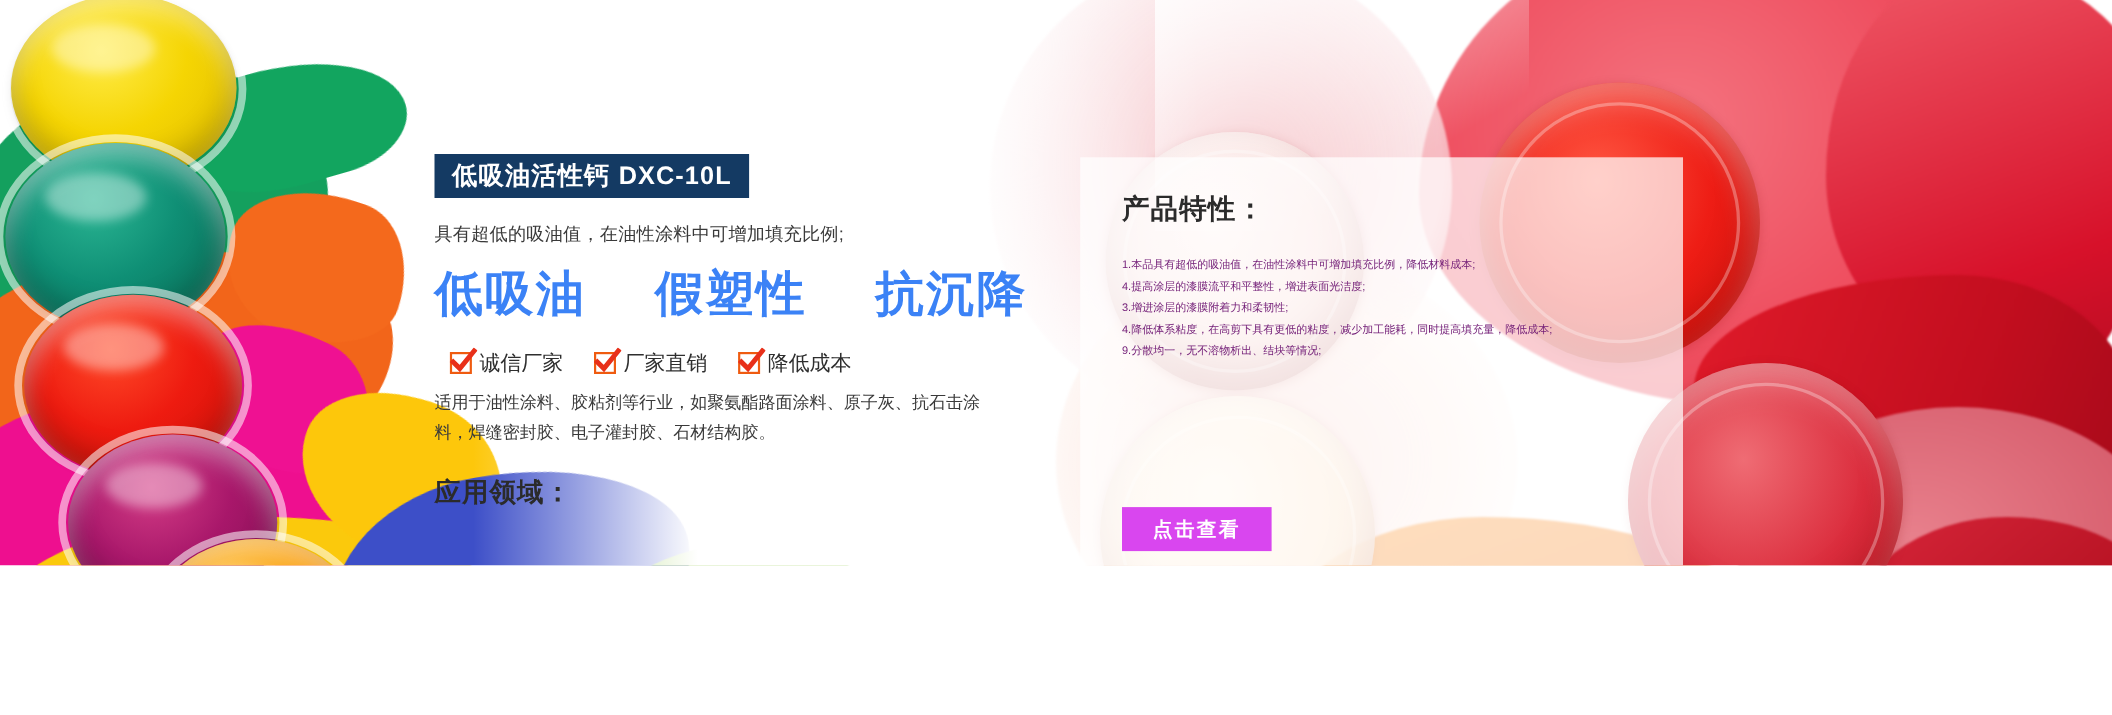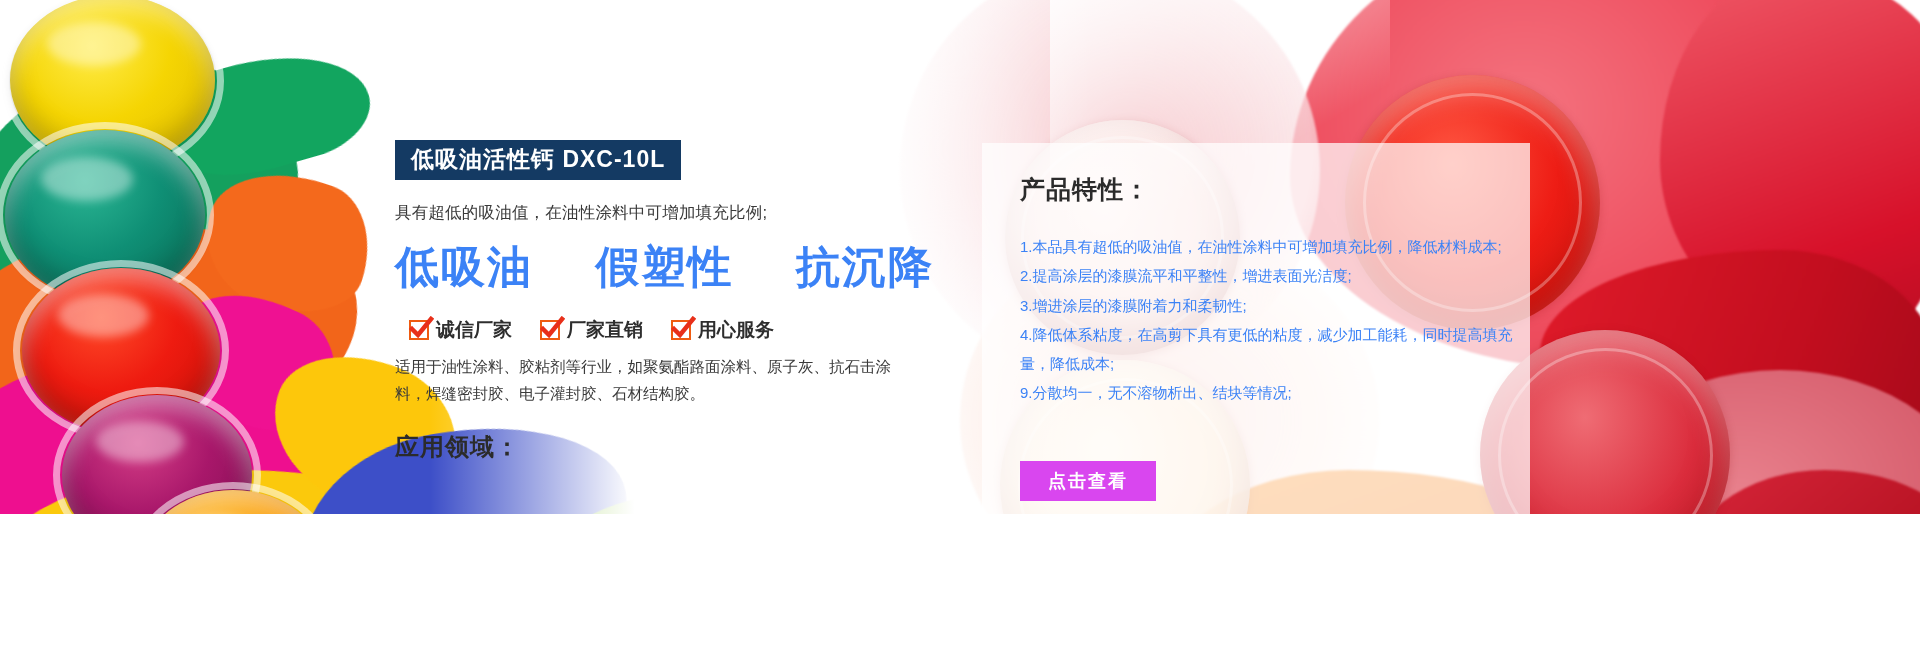--- a/index.html
+++ b/index.html
@@ -123,21 +123,20 @@
     height: 20px;
     border: 2px solid #ef5b10;
     box-sizing: border-box;
     flex: 0 0 auto;
   }
   .check-box svg { position: absolute; left: -3px; top: -6px; }
   .feature-label {
     font-size: 19px;
     color: #2e2e2e;
     white-space: nowrap;
-    font-weight: bold;
   }
   #apply-heading {
     margin-top: 24px;
     font-size: 24px;
     font-weight: bold;
     color: #2b2b2b;
     letter-spacing: 1px;
   }
   #apply-body {
     margin-top: 10px;
@@ -158,23 +157,23 @@
   }
   #panel-inner { padding: 30px 14px 0 38px; }
   #panel-heading {
     font-size: 25px;
     font-weight: bold;
     color: #2b2b2b;
     letter-spacing: 1px;
   }
   #panel-list {
     margin-top: 26px;
-    font-size: 15px;
+    font-size: 10px;
     line-height: 1.95;
-    color: #3b82f6;
+    color: #701a75;
   }
   .panel-line { white-space: normal; }
   #cta-button {
     position: absolute;
     left: 38px;
     top: 318px;
     background: #d946ef;
     color: #ffffff;
     font-size: 18px;
     font-weight: bold;
@@ -342,37 +341,37 @@
           </svg>
         </span>
         <span class="feature-label">厂家直销</span>
       </div>
       <div class="feature-item">
         <span class="check-box">
           <svg width="26" height="26" viewBox="0 0 26 26" aria-hidden="true">
             <path d="M4 13 L10 19 L23 3" fill="none" stroke="#e8301a" stroke-width="4.5" stroke-linecap="square" stroke-linejoin="miter"></path>
           </svg>
         </span>
-        <span class="feature-label">用心服务</span>
+        <span class="feature-label">降低成本</span>
       </div>
     </div>
 
     <div id="apply-body">适用于油性涂料、胶粘剂等行业，如聚氨酯路面涂料、原子灰、抗石击涂料，焊缝密封胶、电子灌封胶、石材结构胶。</div>
 
     <div id="apply-heading">应用领域：</div>
   </div>
 
   <div id="right-panel">
     <div id="panel-inner">
 
       <div id="panel-heading">产品特性：</div>
 
       <div id="panel-list">
         <div class="panel-line">1.本品具有超低的吸油值，在油性涂料中可增加填充比例，降低材料成本;</div>
-        <div class="panel-line">2.提高涂层的漆膜流平和平整性，增进表面光洁度;</div>
+        <div class="panel-line">4.提高涂层的漆膜流平和平整性，增进表面光洁度;</div>
         <div class="panel-line">3.增进涂层的漆膜附着力和柔韧性;</div>
         <div class="panel-line">4.降低体系粘度，在高剪下具有更低的粘度，减少加工能耗，同时提高填充量，降低成本;</div>
         <div class="panel-line">9.分散均一，无不溶物析出、结块等情况;</div>
       </div>
     </div>
 
     <button id="cta-button">点击查看</button>
   </div>
 
 </div>

